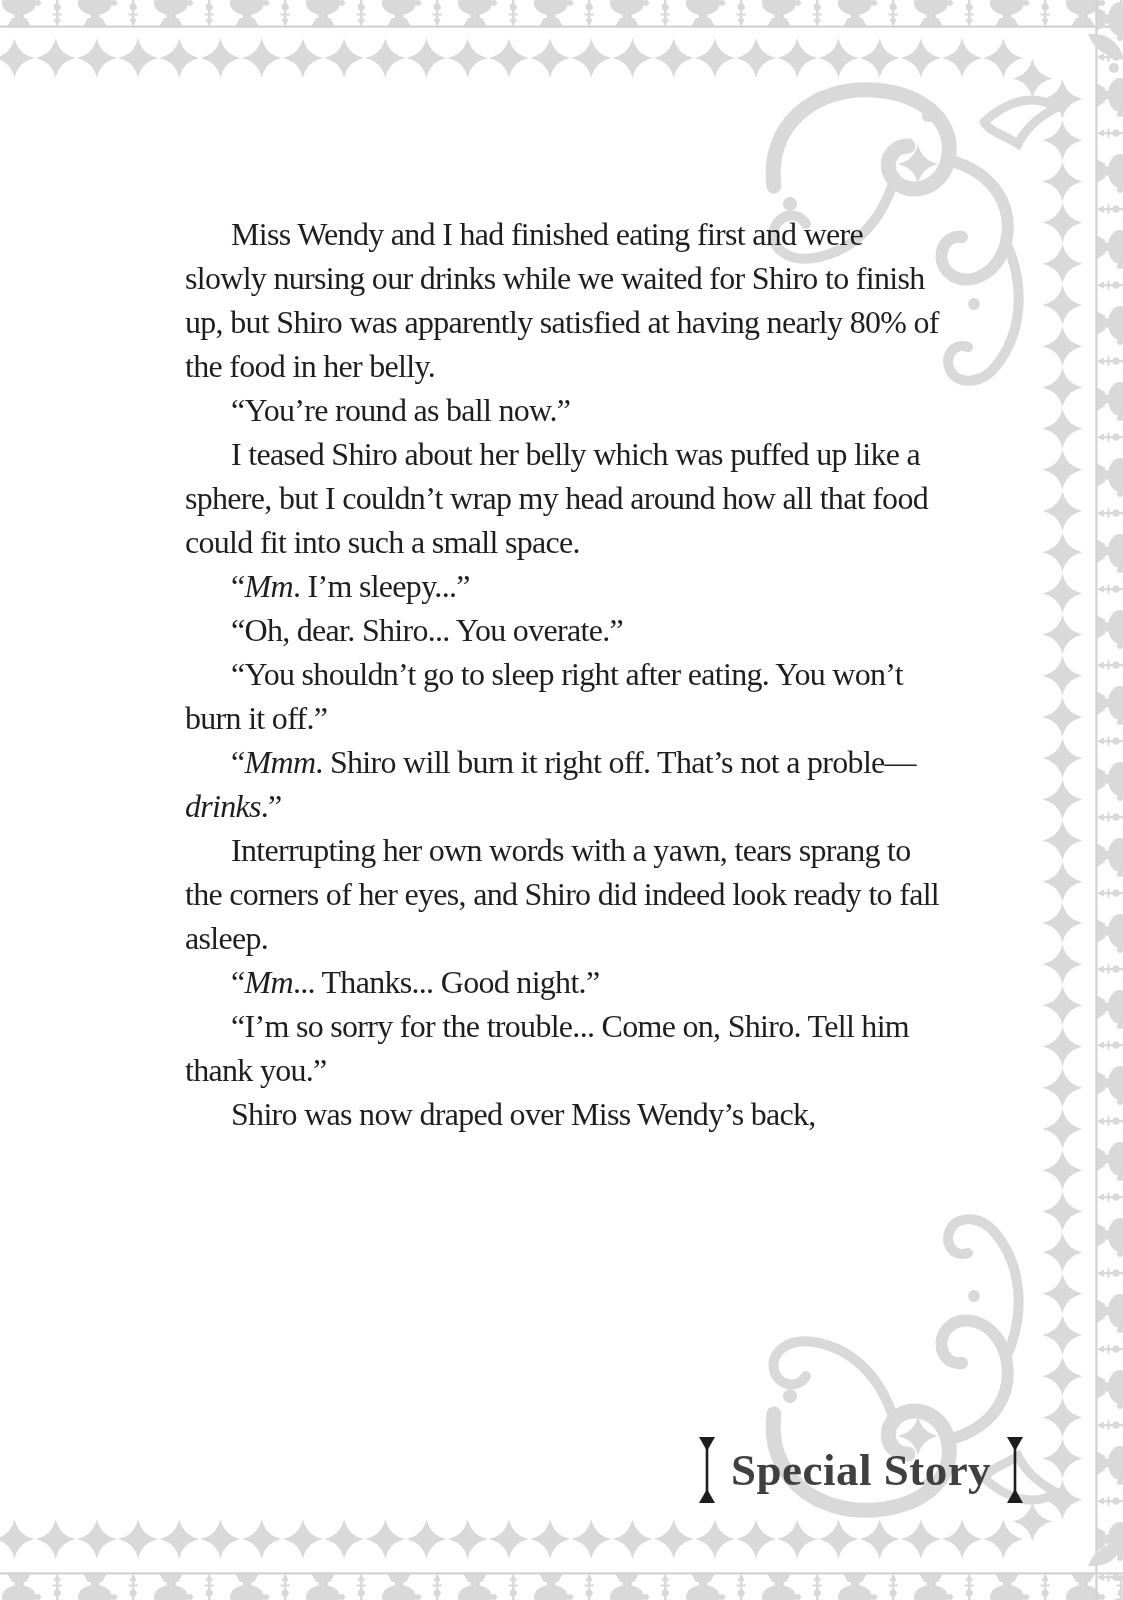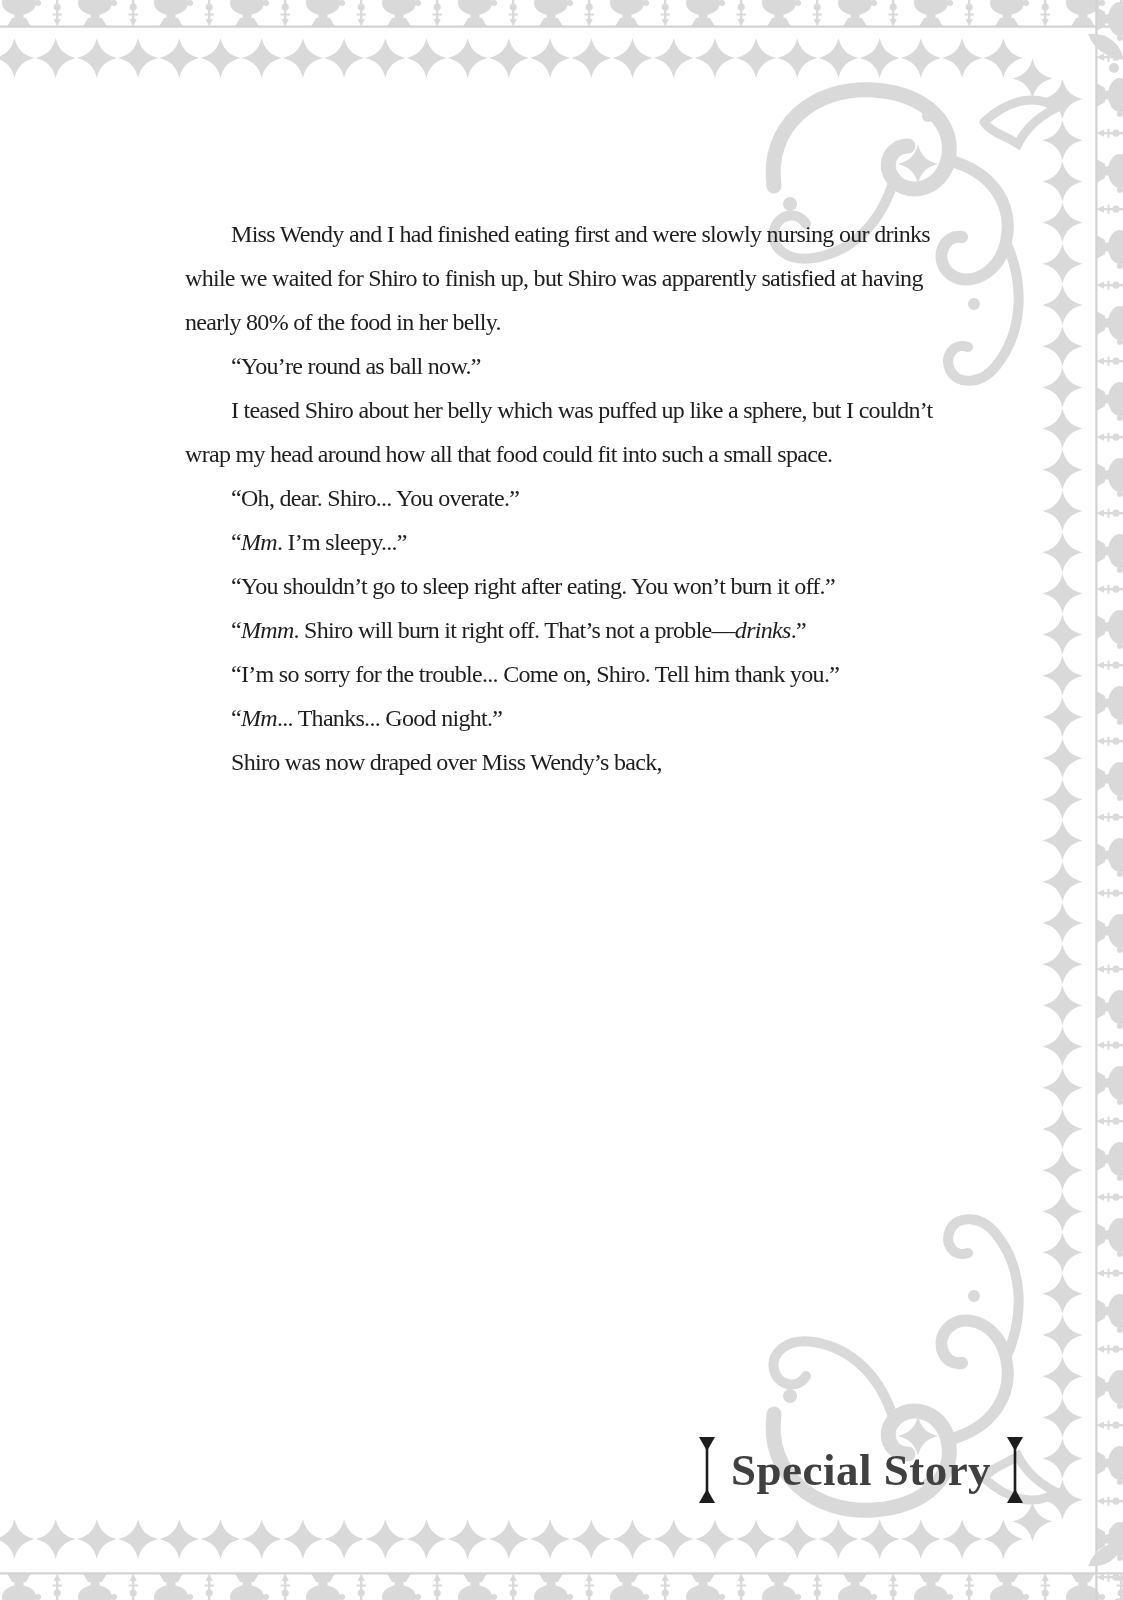--- a/index.html
+++ b/index.html
@@ -1,20 +1,20 @@
 <!DOCTYPE html>
 <html><head>
 <meta charset="utf-8">
 <style>
   html,body{margin:0;padding:0;background:#ffffff;}
   .page{position:relative;width:1123px;height:1600px;background:#ffffff;overflow:hidden;
         font-family:"Liberation Serif", serif;}
   .deco{position:absolute;left:0;top:0;}
   .text-block{position:absolute;left:185px;top:212px;width:764px;
-              font-size:24px;line-height:44px;letter-spacing:-0.7px;color:#1e1e1e;}
+              font-size:32px;line-height:44px;letter-spacing:-0.7px;color:#1e1e1e;}
   .text-block p{margin:0;text-indent:46px;}
   .it{font-style:italic;}
   .label{position:absolute;left:696px;top:1432px;width:330px;height:76px;
          display:flex;align-items:center;justify-content:space-between;}
   .label .title{font-weight:bold;font-size:45px;color:#404040;letter-spacing:0.5px;white-space:nowrap;}
   .bracket{flex:0 0 auto;}
 </style>
 </head>
 <body>
 
@@ -194,26 +194,27 @@
         <use href="#dm" xlink:href="#dm" x="1042.5" y="1397.4000000000008"></use>
         <use href="#dm" xlink:href="#dm" x="1042.5" y="1438.6000000000008"></use>
         <use href="#dm" xlink:href="#dm" x="1042.5" y="1479.8000000000009"></use>
       </g>
   </svg>
 
   <div class="text-block" id="paragraphs">
       <p><span>Miss Wendy and I had finished eating first and were slowly nursing our drinks while we waited for Shiro to finish up, but Shiro was apparently satisfied at having nearly 80% of the food in her belly.</span></p>
       <p><span>“You’re round as ball now.”</span></p>
       <p><span>I teased Shiro about her belly which was puffed up like a sphere, but I couldn’t wrap my head around how all that food could fit into such a small space.</span></p>
+      <p><span>“</span><span class="it">Mm</span><span>. I’m sleepy...”</span></p>
       <p><span>“Oh, dear. Shiro... You overate.”</span></p>
-      <p><span>“</span><span class="it">Mm</span><span>. I’m sleepy...”</span></p>
       <p><span>“You shouldn’t go to sleep right after eating. You won’t burn it off.”</span></p>
       <p><span>“</span><span class="it">Mmm</span><span>. Shiro will burn it right off. That’s not a proble—</span><span class="it">drinks</span><span>.”</span></p>
+      <p><span>Interrupting her own words with a yawn, tears sprang to the corners of her eyes, and Shiro did indeed look ready to fall asleep.</span></p>
+      <p><span>“</span><span class="it">Mm</span><span>... Thanks... Good night.”</span></p>
       <p><span>“I’m so sorry for the trouble... Come on, Shiro. Tell him thank you.”</span></p>
-      <p><span>“</span><span class="it">Mm</span><span>... Thanks... Good night.”</span></p>
       <p><span>Shiro was now draped over Miss Wendy’s back,</span></p>
     </div>
 
   <div class="label">
     <svg class="bracket" width="22" height="70" viewBox="0 0 22 70" fill="#1d1d1d">
       <polygon points="3,2 19,2 11,16"></polygon>
       <rect x="9.7" y="6" width="2.6" height="58"></rect>
       <polygon points="3,68 19,68 11,54"></polygon>
     </svg>
     <span class="title">Special Story</span>

